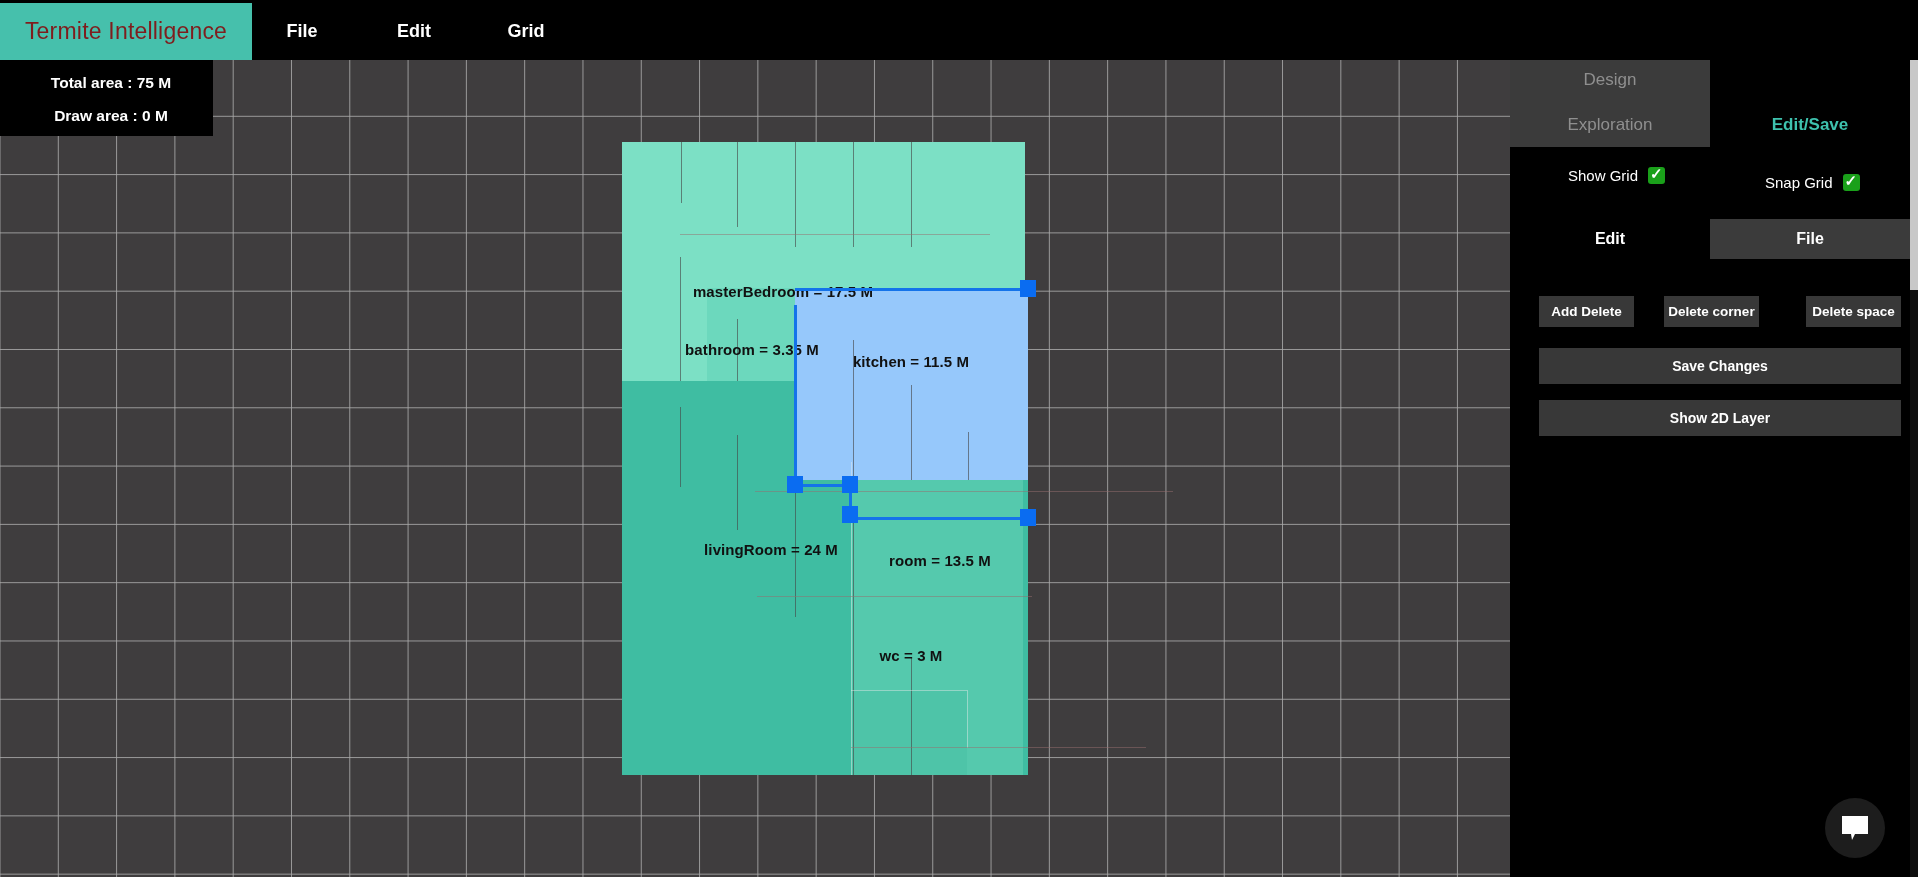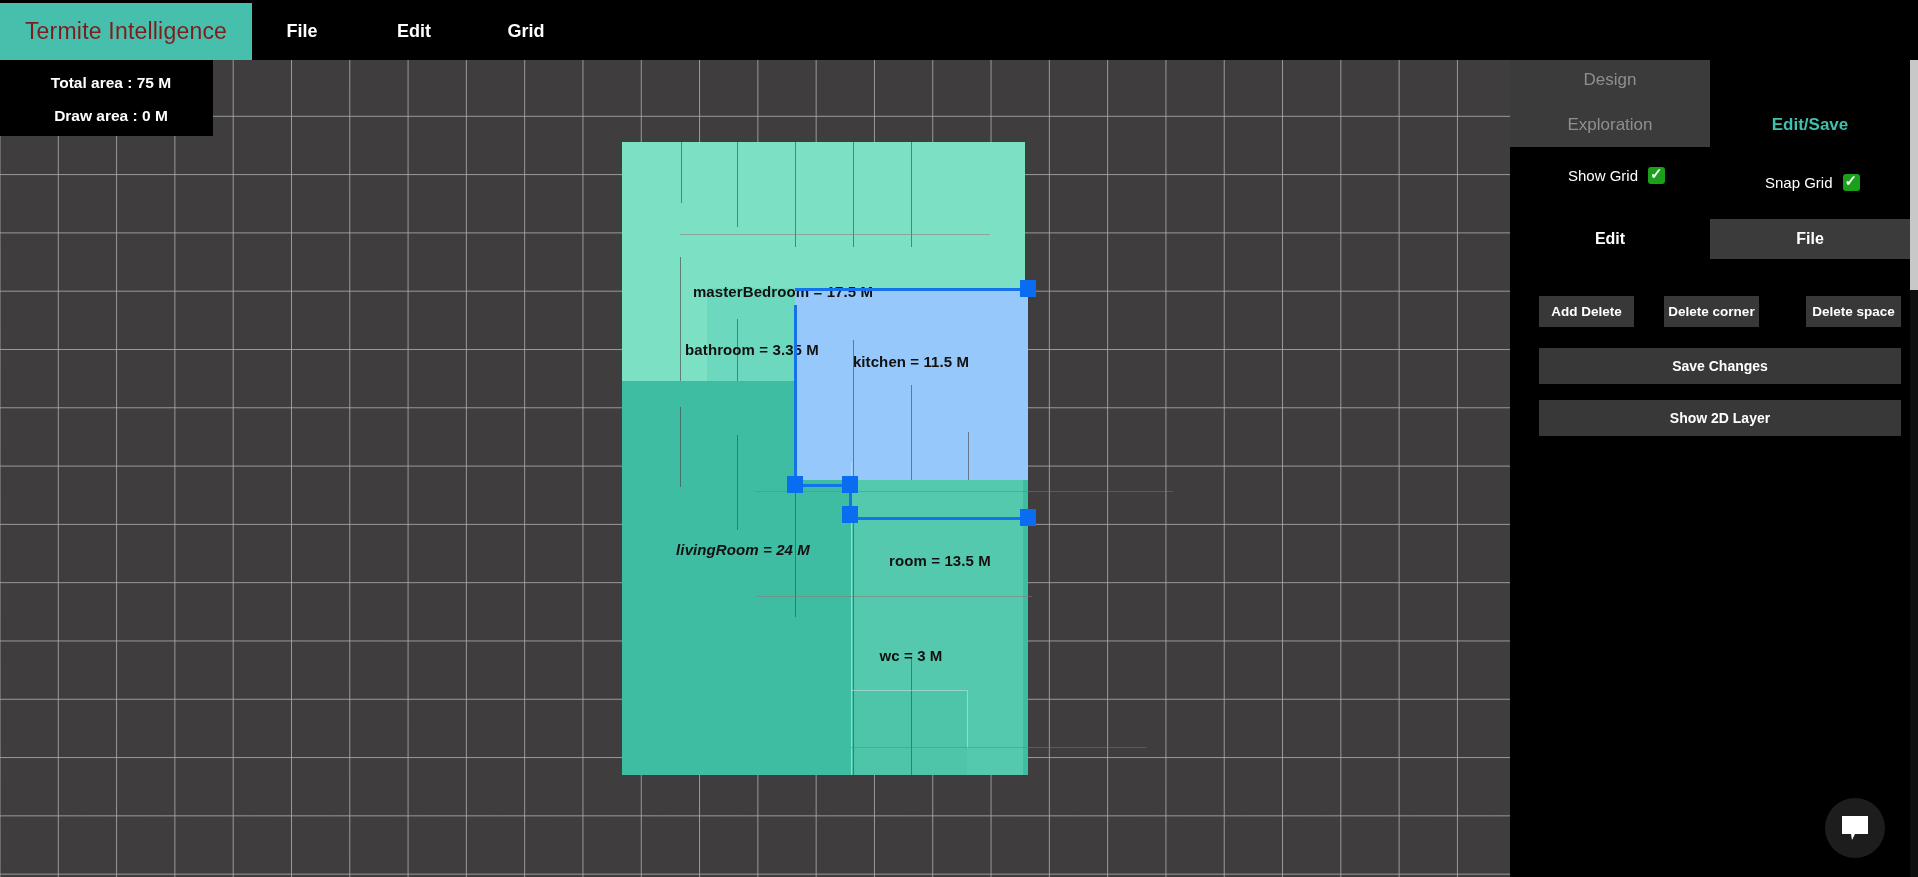--- a/index.html
+++ b/index.html
@@ -206,21 +206,21 @@
 
     <div class="handle" style="left:1020px; top:223px;"></div>
     <div class="handle" style="left:1020px; top:452px;"></div>
     <div class="handle" style="left:787px; top:419px;"></div>
     <div class="handle" style="left:842px; top:419px;"></div>
     <div class="handle" style="left:842px; top:449px;"></div>
 
     <div class="room-label" style="left:783px; top:234px;">masterBedroom = 17.5 M</div>
     <div class="room-label" style="left:752px; top:292px;">bathroom = 3.35 M</div>
     <div class="room-label" style="left:911px; top:304px;">kitchen = 11.5 M</div>
-    <div class="room-label" style="left:743px; top:492px;font-style:italic;">livingRoom = 24 M</div>
+    <div class="room-label" style="left:771px; top:492px;">livingRoom = 24 M</div>
     <div class="room-label" style="left:940px; top:503px;">room = 13.5 M</div>
     <div class="room-label" style="left:911px; top:598px;">wc = 3 M</div>
   </div>
 
   <div id="menubar">
     <div id="brand">Termite Intelligence</div>
     <div class="menu-item" id="menu-file">File</div>
     <div class="menu-item" id="menu-edit">Edit</div>
     <div class="menu-item" id="menu-help">Grid</div>
   </div>

